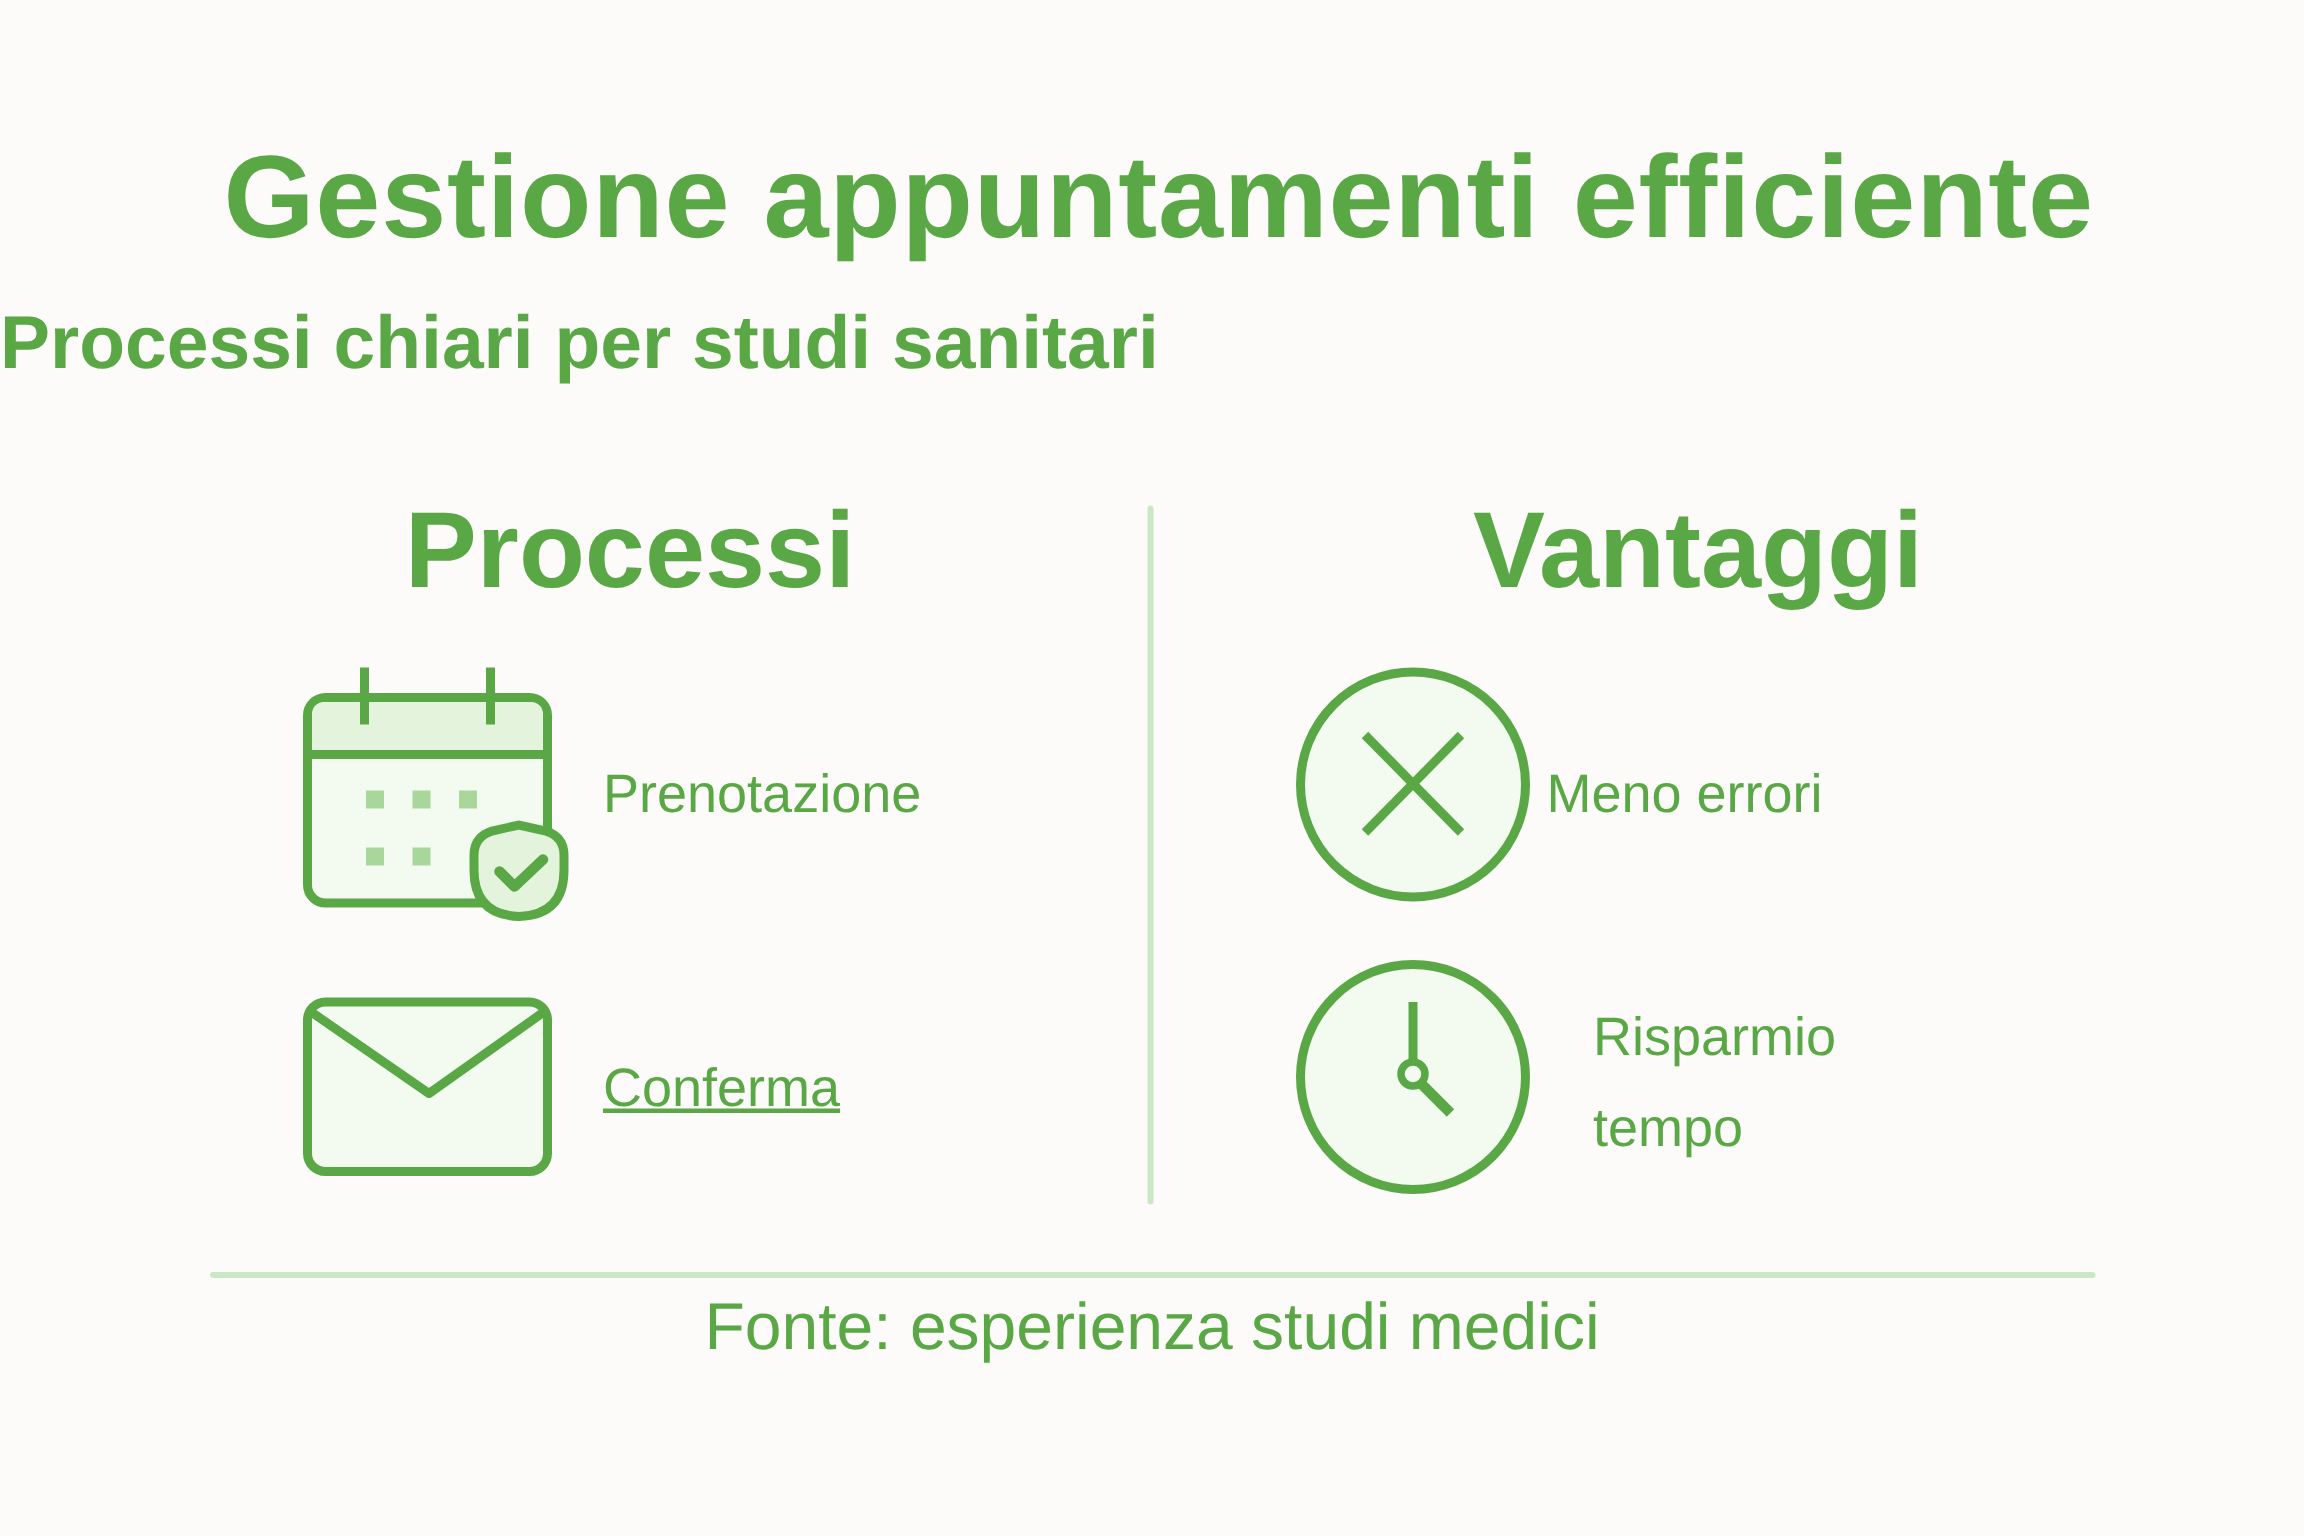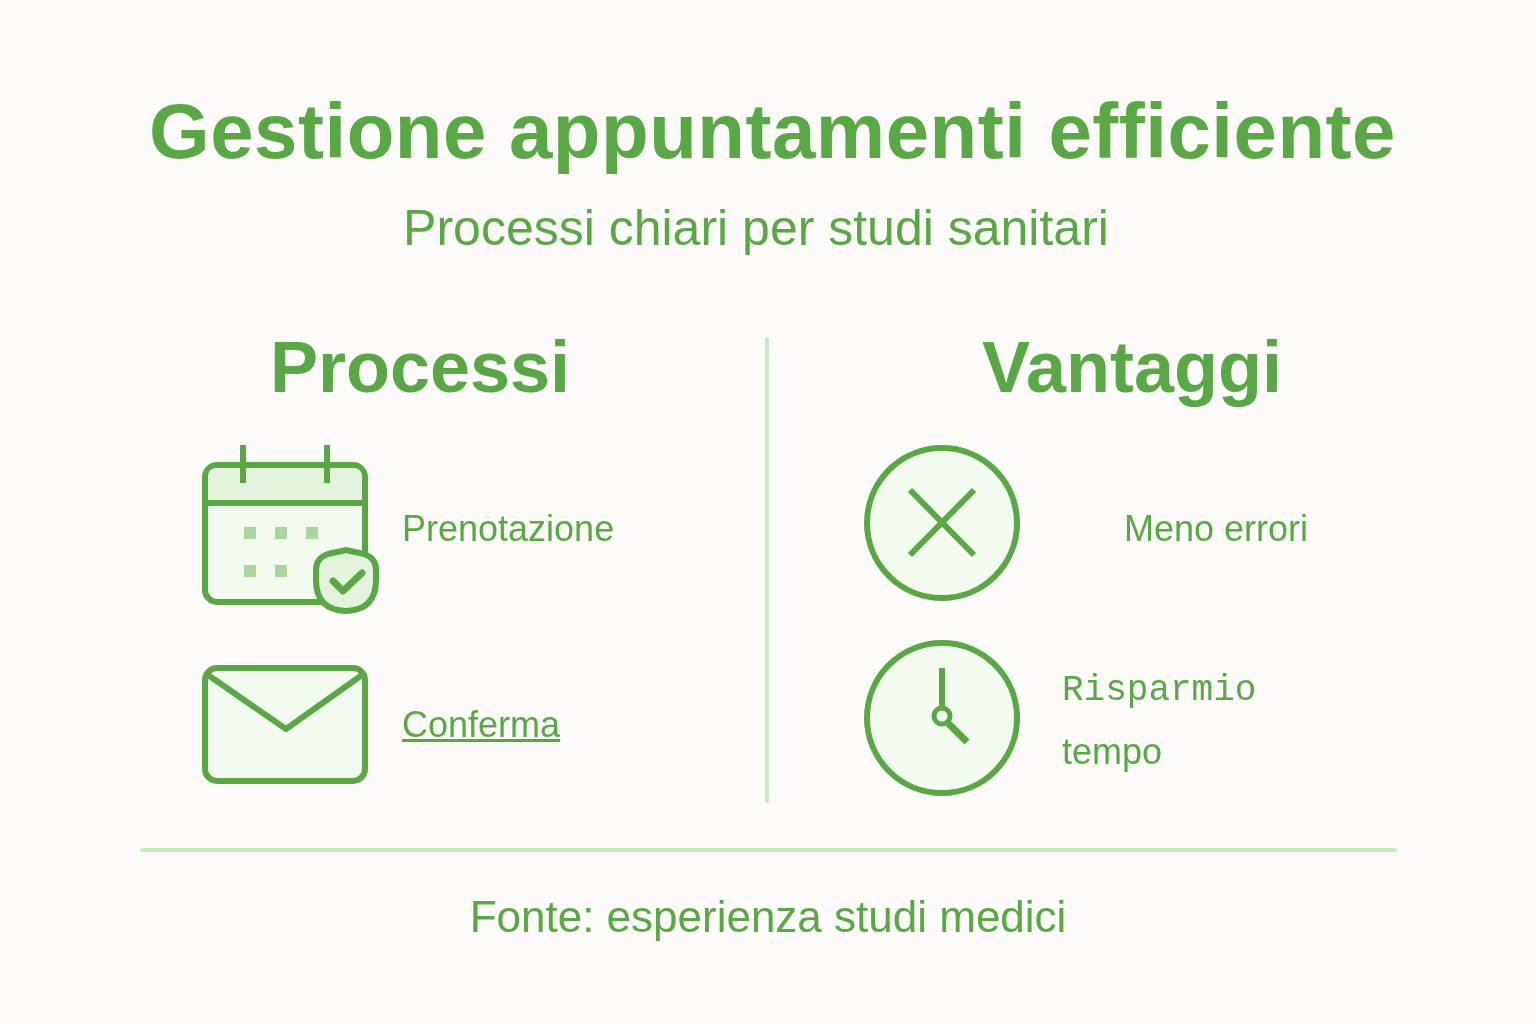--- a/index.html
+++ b/index.html
@@ -12,22 +12,22 @@
     color: #5aa845;
   }
   .title {
     position: absolute; left: 0; width: 1545px; top: 86px;
     text-align: center;
     font-size: 78px; font-weight: bold; letter-spacing: 0.5px;
     line-height: 90px;
   }
   .subtitle {
     position: absolute; left: 0; width: 1512px; top: 198px;
-    text-align: center;
-    font-size: 50px; font-weight: normal;
+    text-align: left;
+    font-size: 50px; font-weight: bold;
     line-height: 60px;
   }
   .col-heading {
     position: absolute; top: 330px;
     font-size: 72px; font-weight: bold;
     line-height: 74px;
     text-align: center;
   }
   .col-heading.left { left: 220px; width: 400px; }
   .col-heading.right { left: 932px; width: 400px; }
@@ -40,21 +40,21 @@
     position: absolute; left: 140px; top: 848px;
     width: 1257px; height: 4px;
     background: #cbe8c4; border-radius: 2px;
   }
   .icon { position: absolute; }
   .label {
     position: absolute;
     font-size: 36px; line-height: 62px; white-space: nowrap;
   }
   .footer {
-    position: absolute; left: 0; width: 1536px; top: 889px;
+    position: absolute; left: 0; width: 1536px; top: 857px;
     text-align: center; font-size: 44px; line-height: 56px;
   }
 </style>
 </head>
 <body>
 
 <div>
 
   <div class="title">Gestione appuntamenti efficiente</div>
   <div class="subtitle">Processi chiari per studi sanitari</div>
@@ -86,26 +86,26 @@
 
   <div class="divider-v"></div>
 
   <div class="col-heading right">Vantaggi</div>
 
   <svg class="icon" style="left:862px; top:443px;" width="160" height="160" viewBox="0 0 160 160">
     <circle cx="80" cy="80" r="75" fill="#f3faf0" stroke="#5aa845" stroke-width="6"></circle>
     <line x1="48" y1="47" x2="112" y2="112" stroke="#5aa845" stroke-width="6"></line>
     <line x1="112" y1="47" x2="48" y2="112" stroke="#5aa845" stroke-width="6"></line>
   </svg>
-  <div class="label" style="left:1124px; top:498px;">Meno errori</div>
+  <div class="label" style="left:1031px; top:498px;">Meno errori</div>
 
   <svg class="icon" style="left:862px; top:640px;" width="160" height="160" viewBox="0 0 160 160">
     <circle cx="80" cy="78" r="75" fill="#f3faf0" stroke="#5aa845" stroke-width="6"></circle>
     <line x1="80" y1="28" x2="80" y2="70" stroke="#5aa845" stroke-width="6"></line>
     <line x1="86" y1="83" x2="105" y2="102" stroke="#5aa845" stroke-width="7"></line>
     <circle cx="80" cy="76" r="8" fill="#f3faf0" stroke="#5aa845" stroke-width="5"></circle>
   </svg>
-  <div class="label" style="left:1062px; top:660px;font-family:Liberation Mono, monospace;">Risparmio</div>
+  <div class="label" style="left:1062px; top:660px;">Risparmio</div>
   <div class="label" style="left:1062px; top:721px;">tempo</div>
 
   <div class="divider-h"></div>
   <div class="footer">Fonte: esperienza studi medici</div>
 </div>
 
 </body></html>

